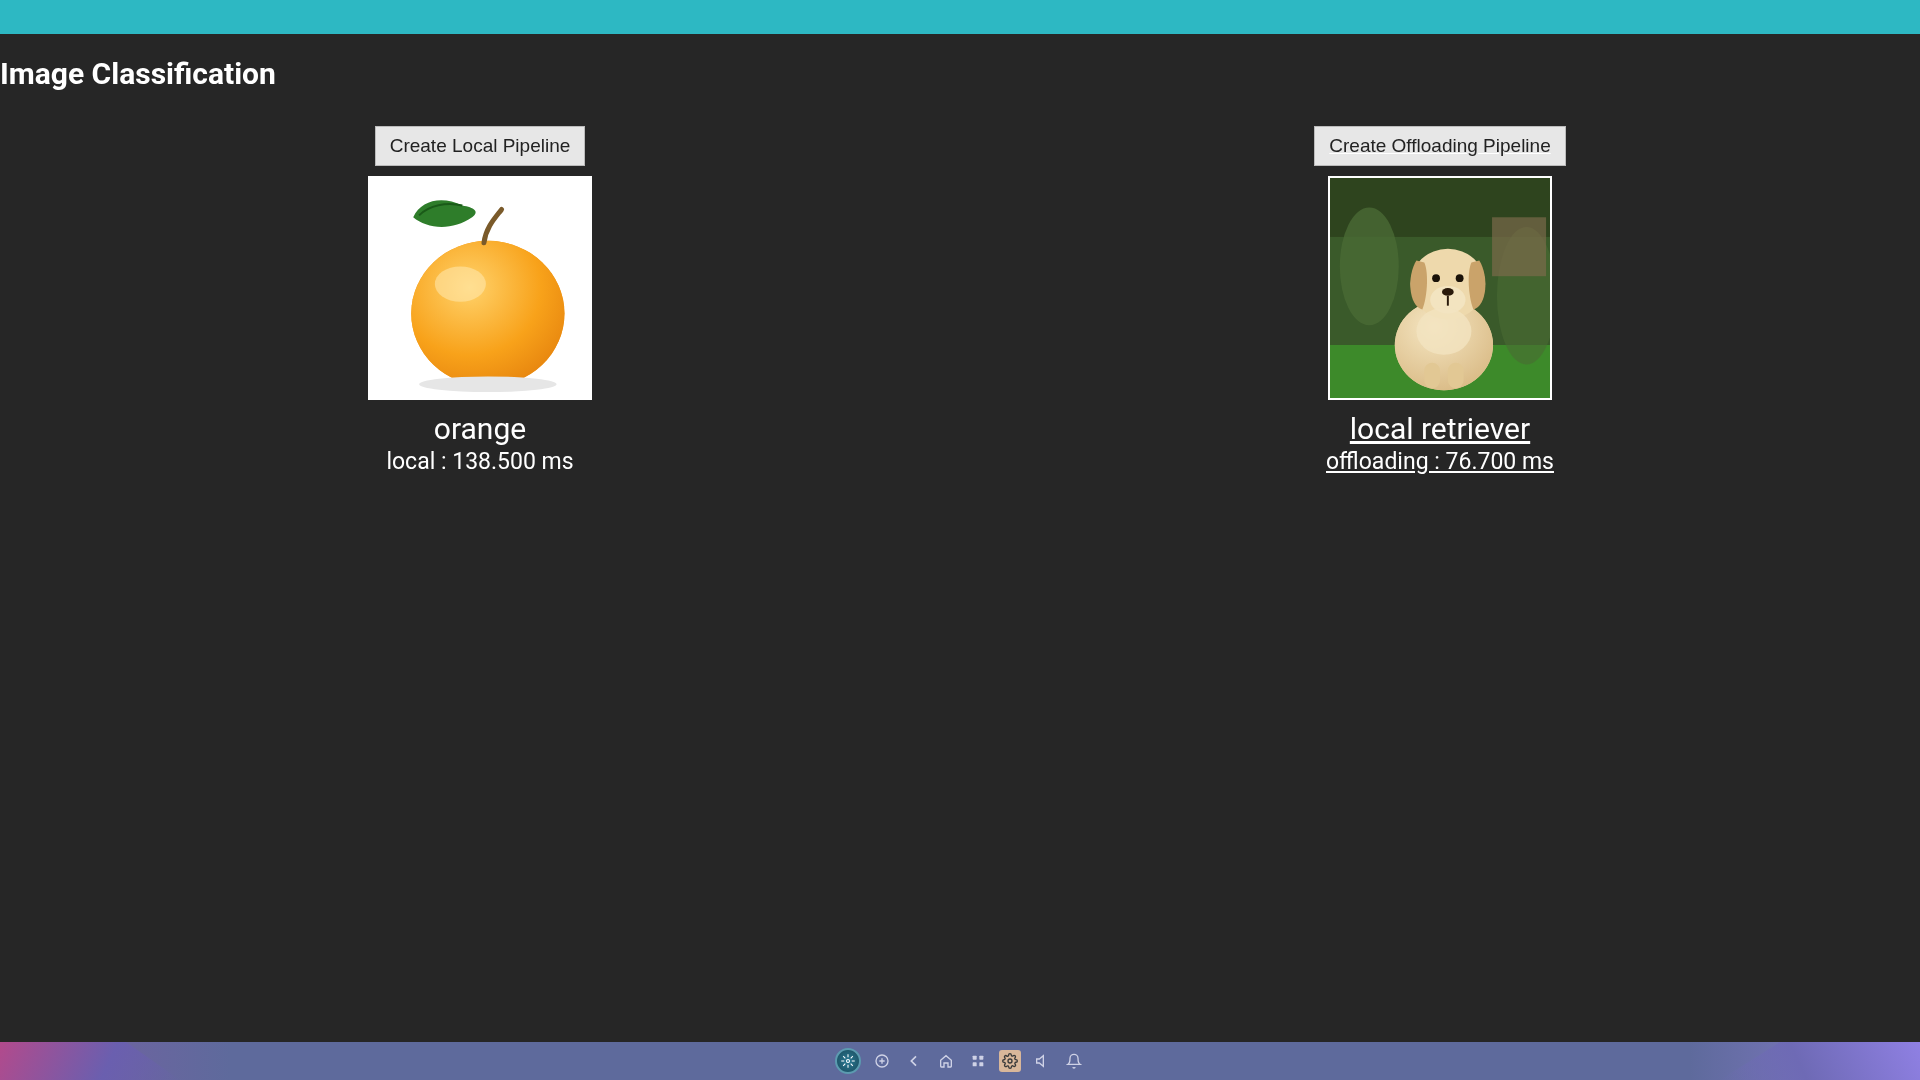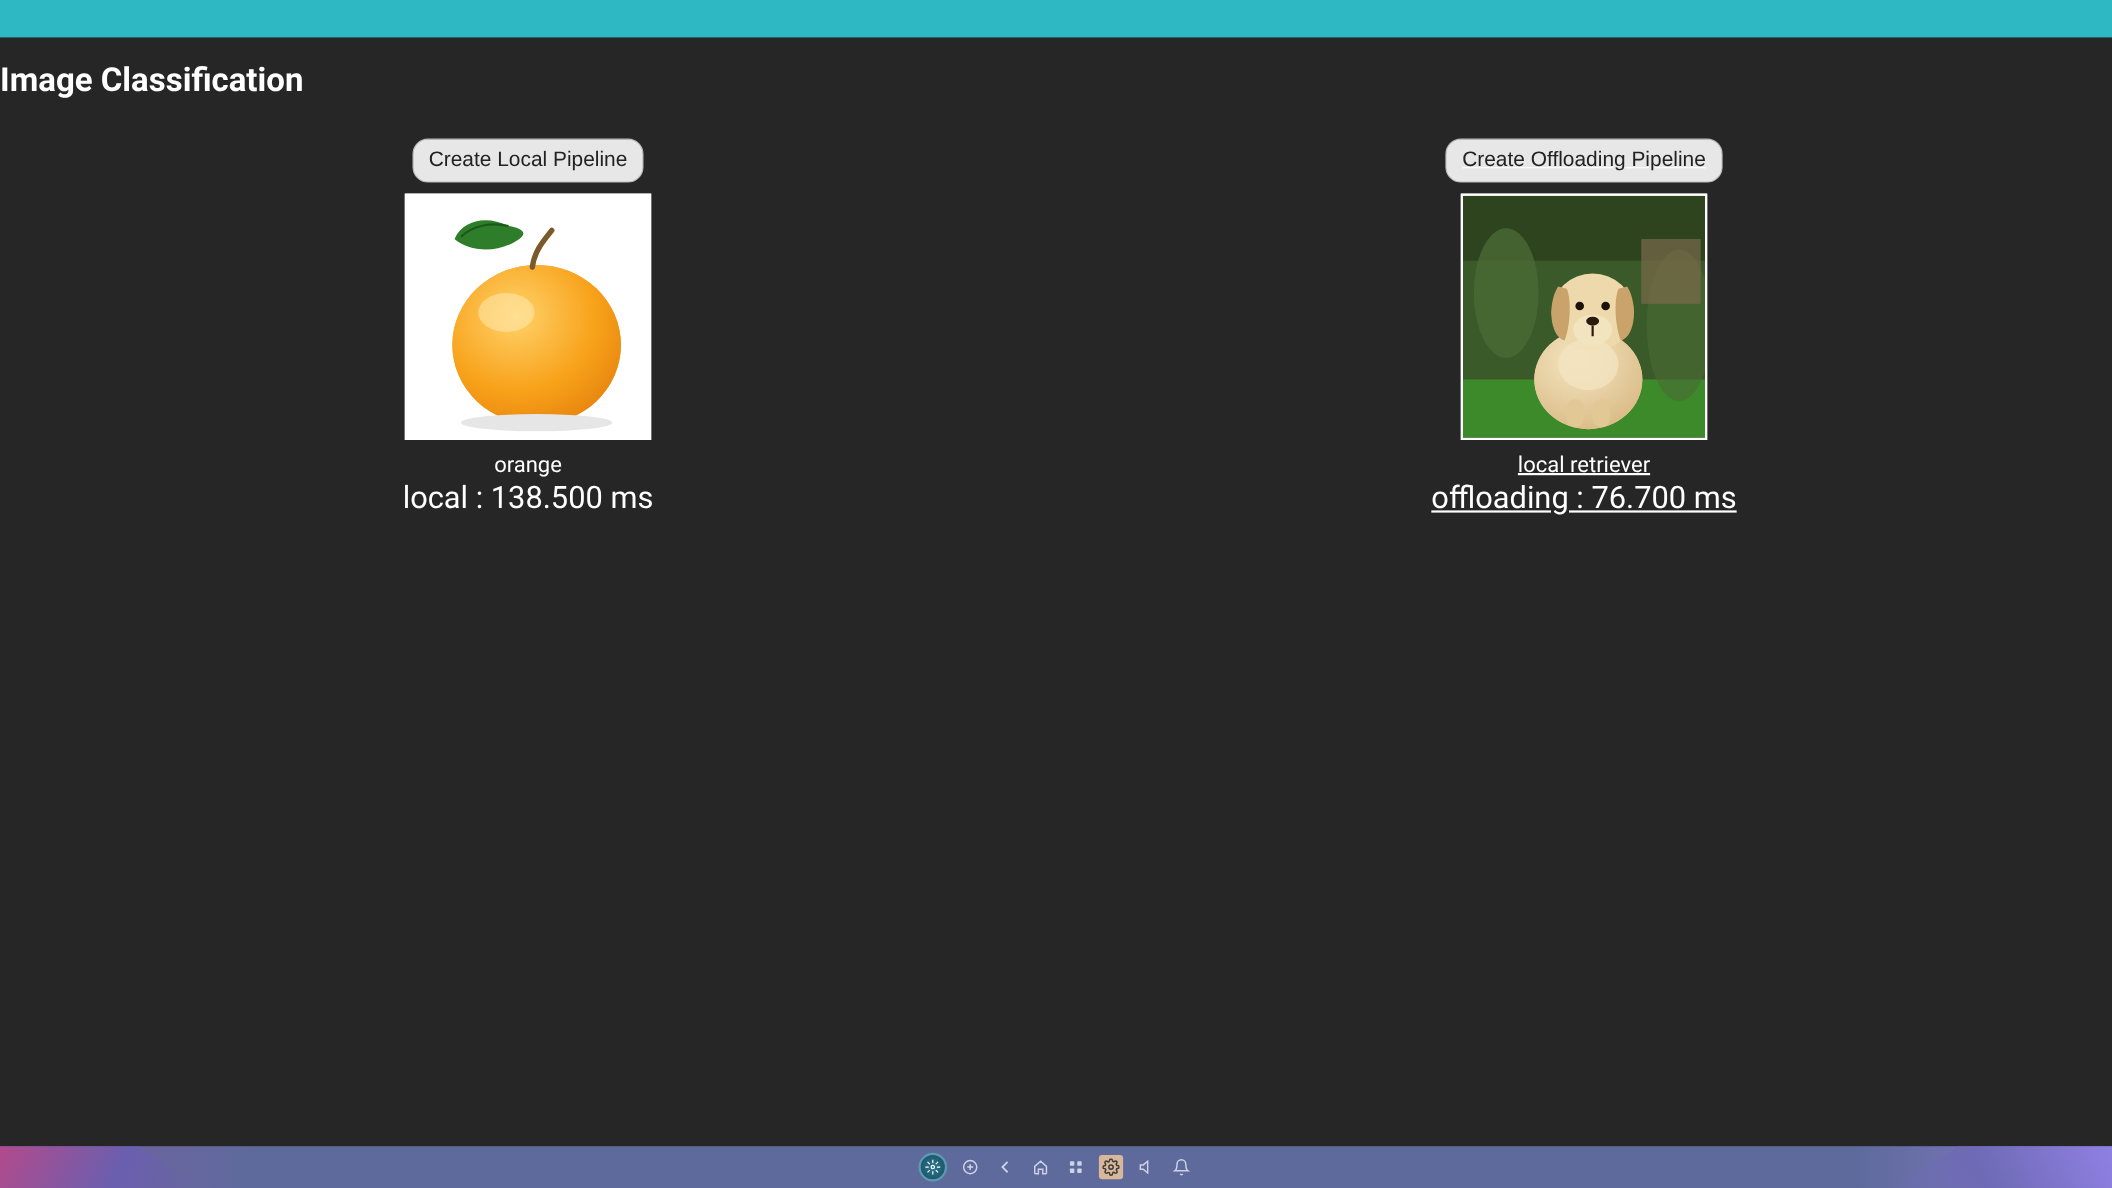--- a/index.html
+++ b/index.html
@@ -7,26 +7,26 @@
 body { background: #262626; color: #fff; position: relative; }
 
 .top-bar { position: absolute; top: 0; left: 0; width: 100%; height: 34px; background: #2db8c3; }
 
 .page-title { position: absolute; top: 56px; left: 0; width: 100%; font-size: 30px; font-weight: 700; color: #fff; }
 
 .panel { position: absolute; top: 126px; width: 480px; display: flex; flex-direction: column; align-items: center; }
 .panel-left { left: 240px; }
 .panel-right { left: 1200px; text-decoration: underline; }
 
-.pipeline-btn { background: #e7e7e7; color: #222; border: 1px solid #bbb; border-radius: 14px; padding: 8px 14px; font-size: 19px; font-weight: 500; cursor: pointer; }
+.pipeline-btn { background: #e7e7e7; color: #222; border: 1px solid #bbb; border-radius: 0; padding: 8px 14px; font-size: 19px; font-weight: 500; cursor: pointer; }
 
 .thumb { margin-top: 10px; width: 224px; height: 224px; border: 2px solid #fff; background: #fff; display: flex; align-items: center; justify-content: center; overflow: hidden; }
 
-.result-label { margin-top: 10px; font-size: 20px; font-weight: 400; color: #fff; text-align: center; line-height: 1.25; }
-.result-time { font-size: 28px; font-weight: 400; color: #fff; text-align: center; line-height: 1.25; }
+.result-label { margin-top: 10px; font-size: 30px; font-weight: 400; color: #fff; text-align: center; line-height: 1.25; }
+.result-time { font-size: 23px; font-weight: 400; color: #fff; text-align: center; line-height: 1.25; }
 
 
 .orange-box svg { width: 224px; height: 224px; }
 
 
 .dog-box svg { width: 224px; height: 224px; }
 
 
 .taskbar { position: absolute; bottom: 0; left: 0; width: 100%; height: 38px; background: linear-gradient(90deg, #7a5ea3 0%, #5e6a9c 12%, #5e6a9c 88%, #8c7dcf 100%); display: flex; align-items: center; justify-content: center; gap: 6px; }
 .taskbar .corner-left { position: absolute; left: 0; bottom: 0; width: 180px; height: 38px; background: linear-gradient(115deg, #b24a8c 0%, #6a5faf 60%, transparent 100%); clip-path: polygon(0 0, 70% 0, 100% 100%, 0 100%); }

